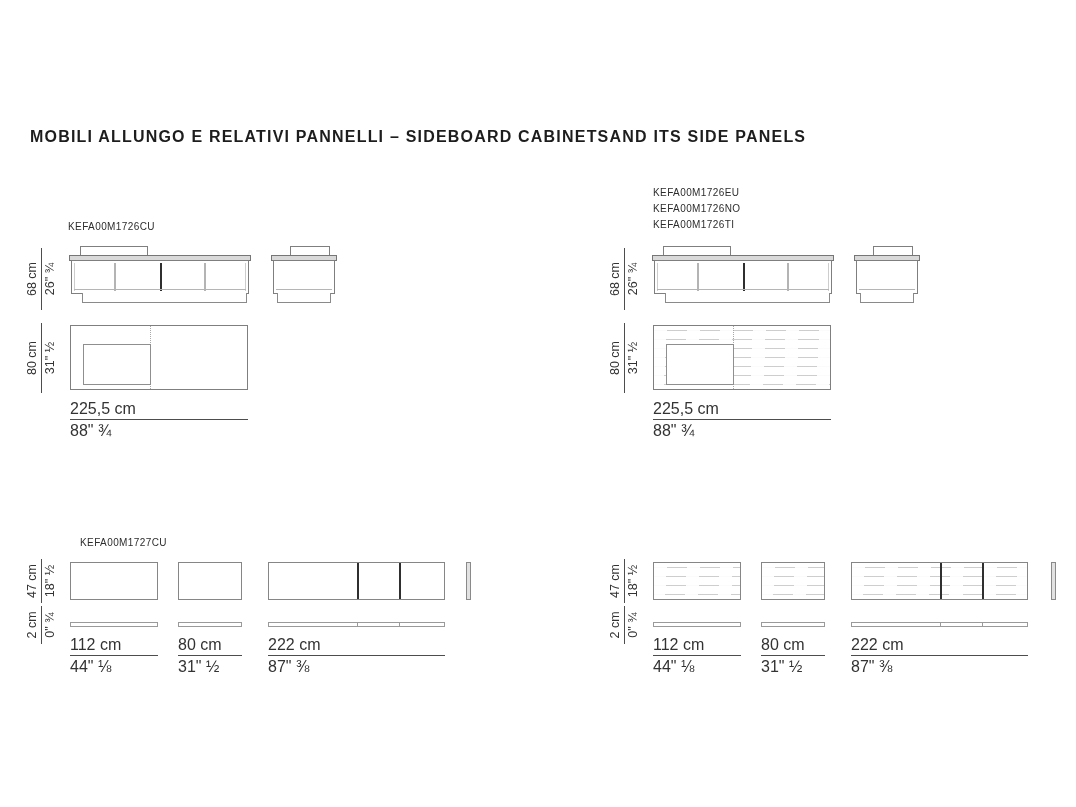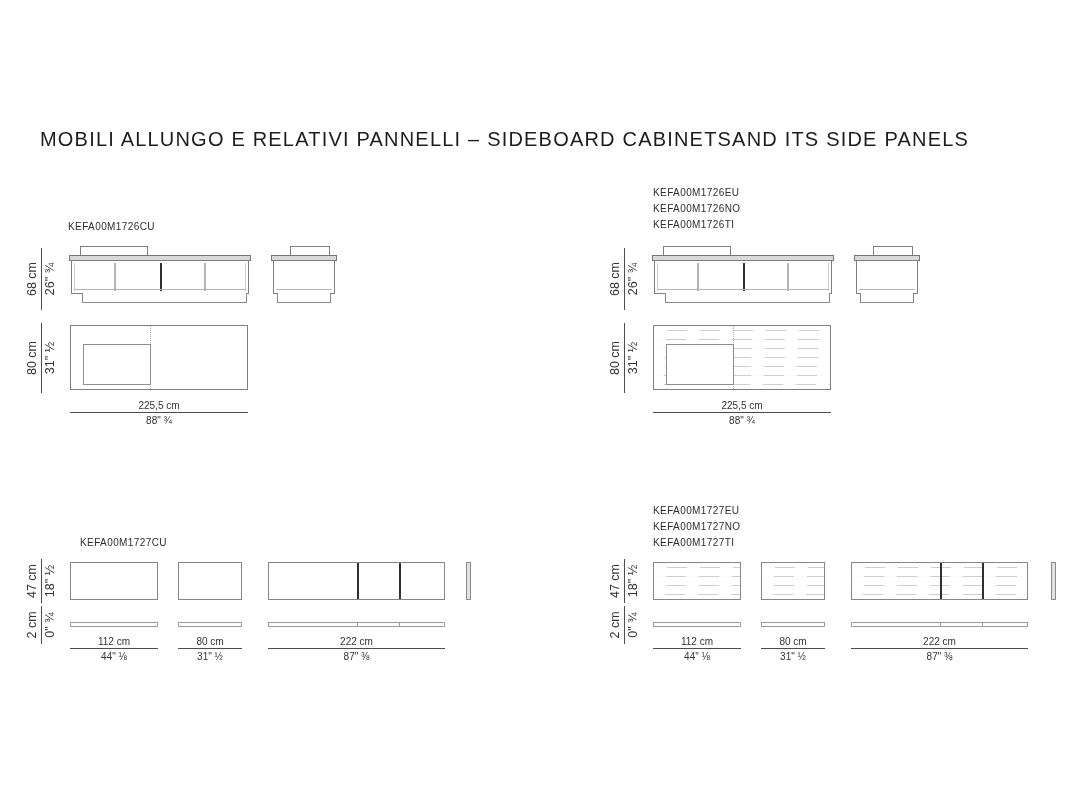--- a/index.html
+++ b/index.html
@@ -1,39 +1,39 @@
 <!DOCTYPE html>
 <html><head>
 <meta charset="utf-8">
 <style>
   html,body{margin:0;padding:0;background:#fff;}
   #page{position:relative;width:1076px;height:807px;background:#ffffff;overflow:hidden;
         font-family:"Liberation Sans","DejaVu Sans",sans-serif;}
-  .title{position:absolute;left:40px;top:128px;font-size:20px;font-weight:normal;
+  .title{position:absolute;left:30px;top:128px;font-size:16px;font-weight:bold;
          color:#1d1d1d;letter-spacing:1.2px;white-space:nowrap;}
   .code{position:absolute;font-size:10px;color:#2d2d2d;letter-spacing:.4px;line-height:16px;white-space:nowrap;}
   .rect{position:absolute;border:1px solid #7f7f7f;background:#fff;box-sizing:border-box;}
   .band{position:absolute;border:1px solid #767676;background:#d9d9d9;box-sizing:border-box;}
   .plinth{position:absolute;border:1px solid #8a8a8a;border-top:none;background:#fff;box-sizing:border-box;}
   .body .dv{position:absolute;top:2px;bottom:2px;width:2px;}
   .dv.lite{background:#b4b4b4;}
   .dv.dark{background:#2f2f2f;}
   .dv.edge{background:#cdcdcd;width:1px;}
   .shelf{position:absolute;left:2px;right:2px;bottom:3px;height:1px;background:#b5b5b5;}
   .plan .dotted{position:absolute;top:0;bottom:0;width:0;border-left:1px dotted #a8a8a8;}
   .plan .inner{position:absolute;border:1px solid #8f8f8f;background:#fff;box-sizing:border-box;}
   .panel{position:absolute;height:38px;border:1px solid #868686;background:#fff;box-sizing:border-box;}
   .panel .dv{position:absolute;top:0;bottom:0;width:2px;background:#2f2f2f;}
   .strip{position:absolute;height:5px;border:1px solid #9a9a9a;background:#fff;box-sizing:border-box;}
   .strip .tick{position:absolute;top:0;bottom:0;width:1px;background:#9a9a9a;}
   .vbar{position:absolute;width:5px;height:38px;border:1px solid #8a8a8a;background:#e2e2e2;box-sizing:border-box;}
   .grain{background-image:
       repeating-linear-gradient(93deg, rgba(255,255,255,.92) 0 13px, rgba(255,255,255,0) 13px 33px),
       repeating-linear-gradient(0deg, rgba(0,0,0,0) 0 4px, rgba(125,125,125,.38) 4px 5px, rgba(0,0,0,0) 5px 9px);}
-  .hdim{position:absolute;text-align:center;font-size:10px;color:#333;}
+  .hdim{position:absolute;text-align:left;font-size:16px;color:#333;}
   .hd-line{border-top:1px solid #4d4d4d;margin:1px 0 2px;}
   .vdim{position:absolute;display:flex;flex-direction:column;align-items:center;justify-content:center;
         transform:rotate(-90deg);font-size:12.5px;color:#333;white-space:nowrap;}
   .vd-line{width:100%;border-top:1px solid #4d4d4d;margin:1px 0;}
   .vdim span{line-height:15px;}
 </style>
 </head>
 <body>
 
 <div id="page">
@@ -173,25 +173,20 @@
     <div>80 cm</div>
     <div class="hd-line"></div>
     <div>31" ½</div>
   </div>
   <div class="hdim" style="left:268px;top:636px;width:177px">
     <div>222 cm</div>
     <div class="hd-line"></div>
     <div>87" ⅜</div>
   </div>
 
-  <div class="code" style="left:653px;top:503px">
-    <div>KEFA00M1727EU</div>
-    <div>KEFA00M1727NO</div>
-    <div>KEFA00M1727TI</div>
-  </div>
 
   <div class="panel grain" style="left:653px;top:562px;width:88px"></div>
   <div class="panel grain" style="left:761px;top:562px;width:64px"></div>
   <div class="panel grain" style="left:851px;top:562px;width:177px">
     <i class="dv" style="left:50%"></i>
     <i class="dv" style="left:74.5%"></i>
   </div>
   <div class="vbar" style="left:1051px;top:562px"></div>
 
   <div class="strip" style="left:653px;top:622px;width:88px"></div>

